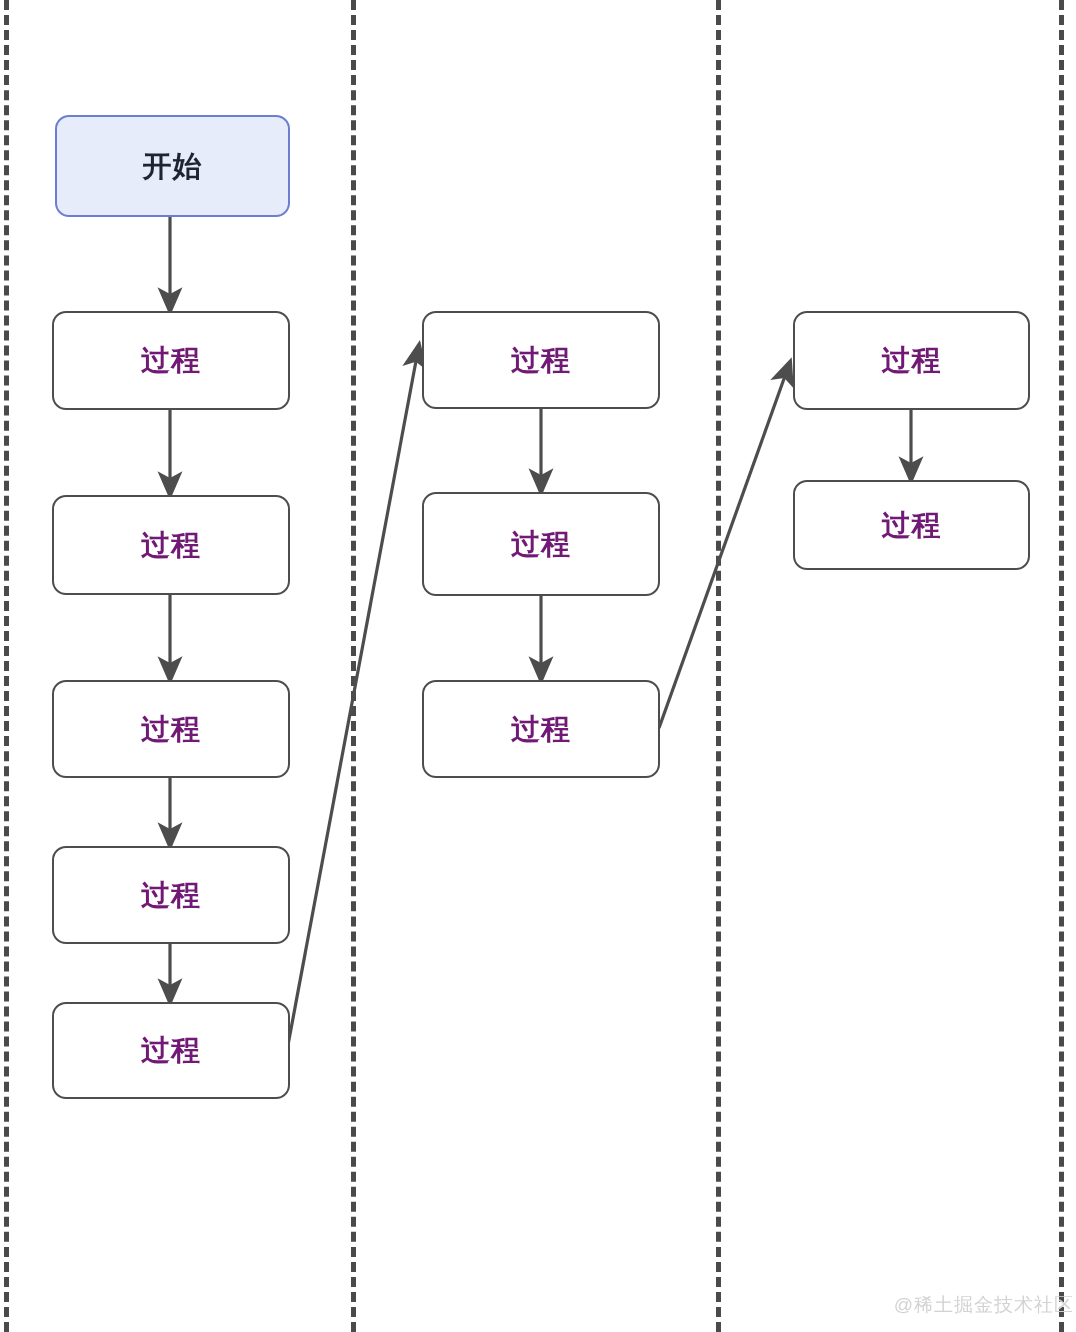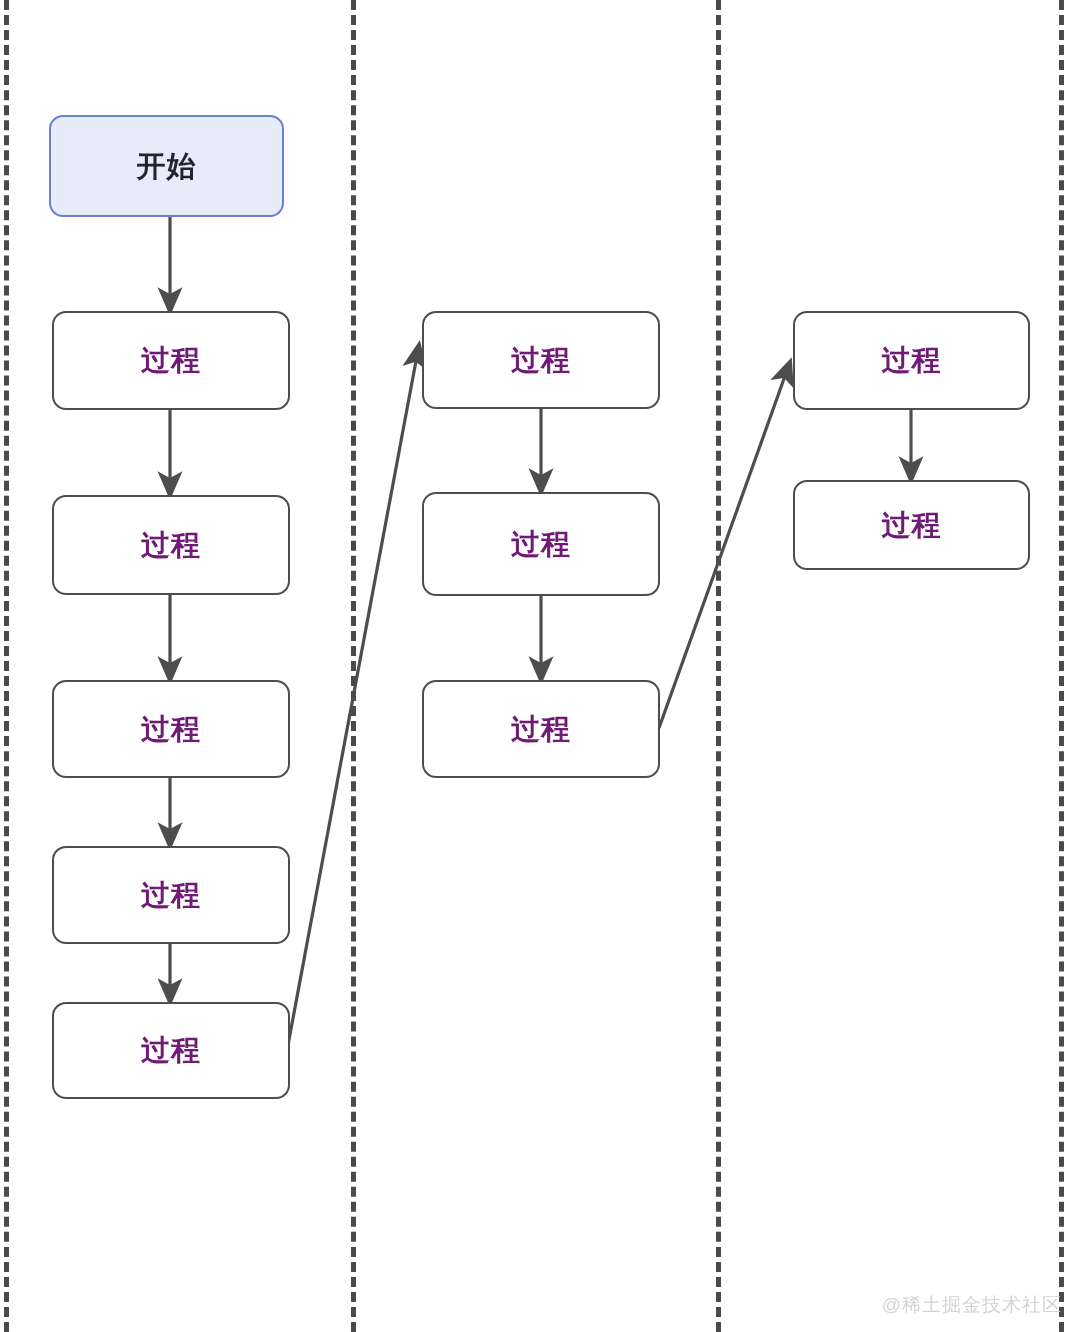--- a/index.html
+++ b/index.html
@@ -50,21 +50,21 @@
   svg.edges {
     position: absolute;
     left: 0;
     top: 0;
     width: 1076px;
     height: 1332px;
     pointer-events: none;
   }
   .watermark {
     position: absolute;
-    right: 14px;
+    right: 2px;
     bottom: 14px;
     font-size: 19px;
     color: #d3d3d3;
     white-space: nowrap;
     letter-spacing: 1px;
   }
 </style>
 </head>
 <body>
 
@@ -89,21 +89,21 @@
         <line x1="170" y1="944" x2="170" y2="1002"></line>
         <line x1="288" y1="1045" x2="419" y2="345"></line>
         <line x1="541" y1="409" x2="541" y2="492"></line>
         <line x1="541" y1="596" x2="541" y2="680"></line>
         <line x1="659" y1="728" x2="790" y2="362"></line>
         <line x1="911" y1="410" x2="911" y2="480"></line>
       </g>
   </svg>
 
   <div id="node-layer">
-      <div class="node start" style="left: 49px; top: 115px; width: 235px; height: 102px;">
+      <div class="node start" style="left: 55px; top: 115px; width: 235px; height: 102px;">
         <span class="node-label">开始</span>
       </div>
       <div class="node" style="left: 52px; top: 311px; width: 238px; height: 99px;">
         <span class="node-label">过程</span>
       </div>
       <div class="node" style="left: 52px; top: 495px; width: 238px; height: 100px;">
         <span class="node-label">过程</span>
       </div>
       <div class="node" style="left: 52px; top: 680px; width: 238px; height: 98px;">
         <span class="node-label">过程</span>

